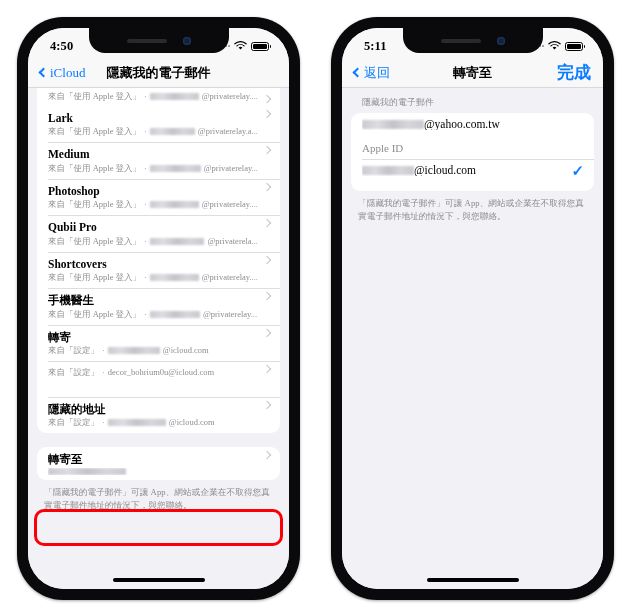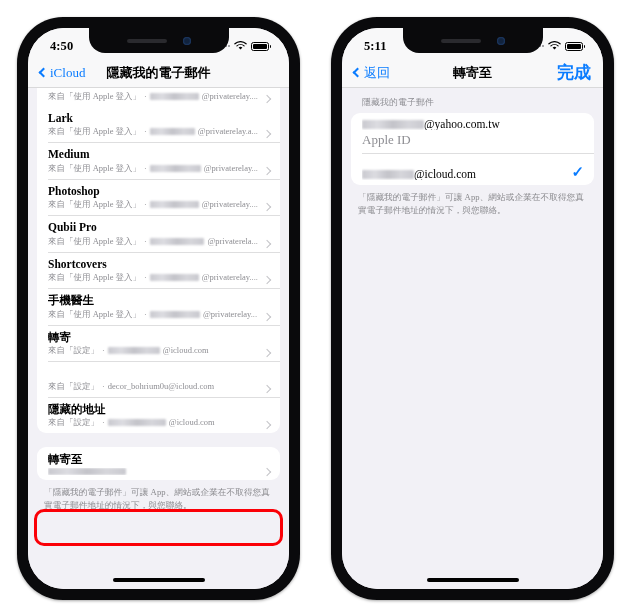--- a/index.html
+++ b/index.html
@@ -97,21 +97,21 @@
   .content { position: relative; height: calc(100% - 60px); background: #f2f1f6; overflow: hidden; }
 
   .card {
     background: #fff; border-radius: 9px; margin: 0 9px;
     overflow: hidden;
   }
   .card.flush-top { border-top-left-radius: 0; border-top-right-radius: 0; }
 
   .row {
     position: relative;
-    display: flex; align-items: flex-end;
+    display: flex; align-items: flex-start;
     padding: 5px 10px 5px 11px;
     min-height: 36px;
   }
   .row + .row::before {
     content:''; position: absolute; left: 11px; right: 0; top: 0;
     height: .5px; background: rgba(60,60,67,.17);
   }
   .row-main { flex: 1; min-width: 0; }
   .row-title {
     font-size: 11.5px; font-weight: 700; color: #000;
@@ -162,21 +162,21 @@
   }
 
   .check { color: #0a7cff; font-size: 15px; font-weight: 700; line-height: 1; margin-left: 6px; }
 
   .email-row { min-height: 32px; }
   .email-text {
     font-size: 11.5px; color: #000; font-weight: 400;
     display: flex; align-items: center; gap: 0px;
     white-space: nowrap; overflow: hidden;
   }
-  .email-sub { font-size: 13px; color: #8e8e93; margin-top: 2px; }
+  .email-sub { font-size: 11px; color: #8e8e93; margin-top: 12px; }
 
   .home-indicator {
     position: absolute; bottom: 7px; left: 50%; transform: translateX(-50%);
     width: 92px; height: 4px; background: #000; border-radius: 3px;
   }
 </style>
 </head>
 <body>
 
 <div class="stage">

